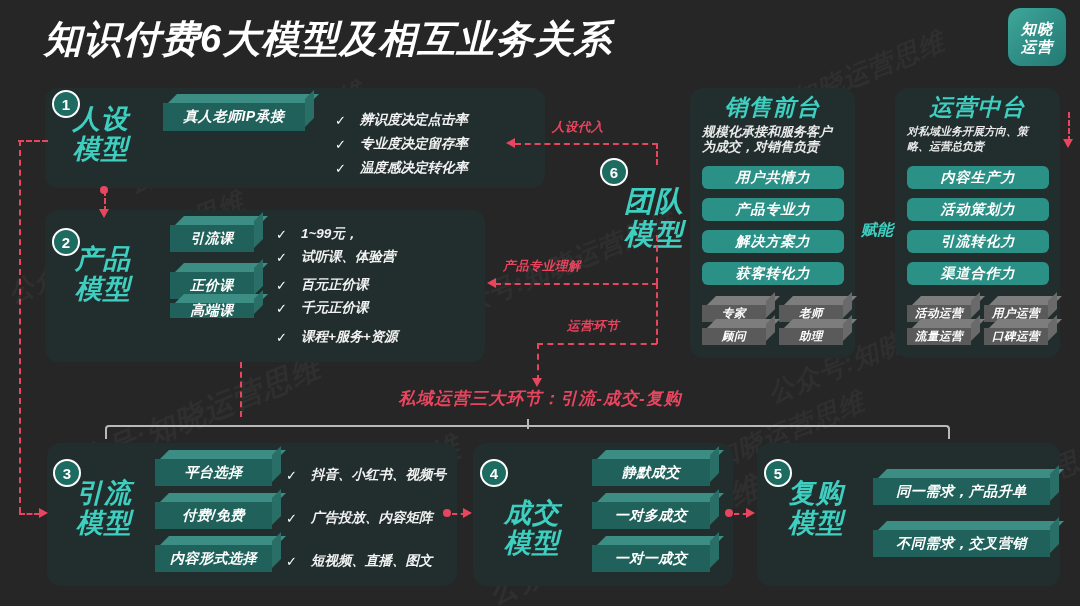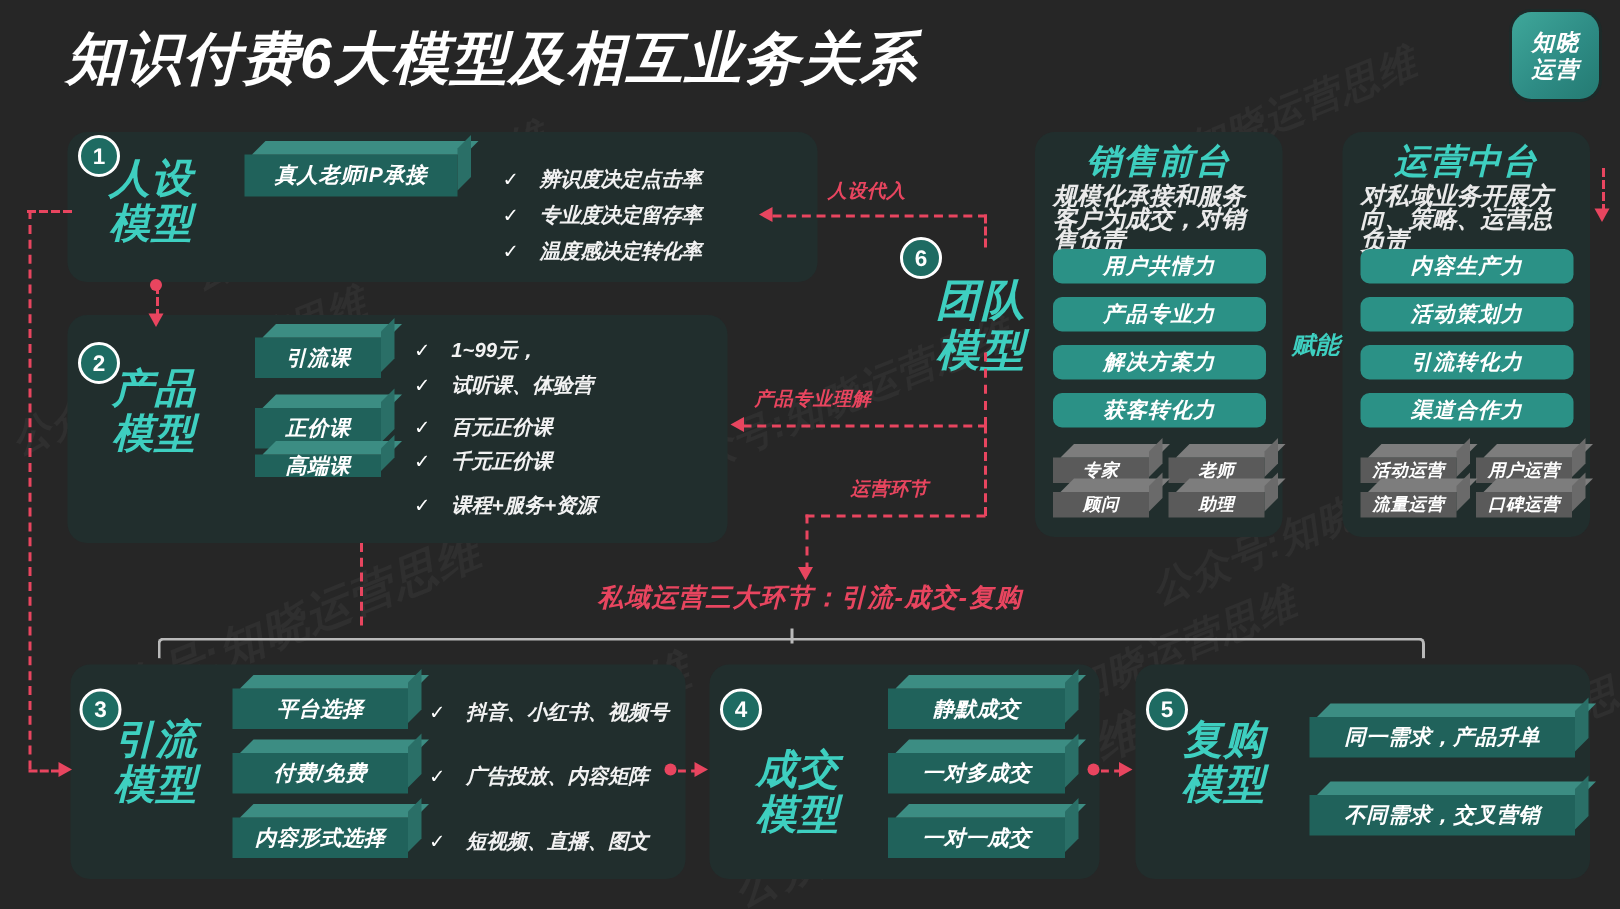--- a/index.html
+++ b/index.html
@@ -230,21 +230,21 @@
     </div>
 
   <div class="badge" style="left:600px; top:158px;">6</div>
   <div class="modelname" style="left:608px; top:185px; width:92px; font-size:29px; line-height:33px;">
     <span>团队</span><br>
     <span>模型</span>
   </div>
 
   <div class="colcard" style="left:690px; top:88px; width:165px; height:270px;"></div>
   <div class="chead" style="position:absolute; left:690px; top:92px; width:165px; text-align:center; color:#3ecfc0; font-size:23px; font-weight:700; font-style:italic; letter-spacing:1px;">销售前台</div>
-  <div class="cdesc" style="position:absolute; left:702px; top:124px; width:142px; color:#eaeaea; font-size:16px; font-weight:700; font-style:italic; line-height:15px;">规模化承接和服务客户为成交，对销售负责</div>
+  <div class="cdesc" style="position:absolute; left:702px; top:124px; width:142px; color:#eaeaea; font-size:13px; font-weight:700; font-style:italic; line-height:15px;">规模化承接和服务客户为成交，对销售负责</div>
   <div class="pill" style="left:702px; top:166px; width:142px; height:23px;">
     <span>用户共情力</span>
     </div>
   <div class="pill" style="left:702px; top:198px; width:142px; height:23px;">
     <span>产品专业力</span>
     </div>
   <div class="pill" style="left:702px; top:230px; width:142px; height:23px;">
     <span>解决方案力</span>
     </div>
   <div class="pill" style="left:702px; top:262px; width:142px; height:23px;">
@@ -258,21 +258,21 @@
     </div>
   <div class="box3d gray" style="left:702px; top:328px; width:64px; height:17px;">
     <span>顾问</span>
     </div>
   <div class="box3d gray" style="left:779px; top:328px; width:64px; height:17px;">
     <span>助理</span>
     </div>
 
   <div class="colcard" style="left:895px; top:88px; width:165px; height:270px;"></div>
   <div class="chead" style="position:absolute; left:895px; top:92px; width:165px; text-align:center; color:#3ecfc0; font-size:23px; font-weight:700; font-style:italic; letter-spacing:1px;">运营中台</div>
-  <div class="cdesc" style="position:absolute; left:907px; top:124px; width:142px; color:#eaeaea; font-size:16px; font-weight:700; font-style:italic; line-height:15px;">对私域业务开展方向、策略、运营总负责</div>
+  <div class="cdesc" style="position:absolute; left:907px; top:124px; width:142px; color:#eaeaea; font-size:11px; font-weight:700; font-style:italic; line-height:15px;">对私域业务开展方向、策略、运营总负责</div>
   <div class="pill" style="left:907px; top:166px; width:142px; height:23px;">
     <span>内容生产力</span>
     </div>
   <div class="pill" style="left:907px; top:198px; width:142px; height:23px;">
     <span>活动策划力</span>
     </div>
   <div class="pill" style="left:907px; top:230px; width:142px; height:23px;">
     <span>引流转化力</span>
     </div>
   <div class="pill" style="left:907px; top:262px; width:142px; height:23px;">

